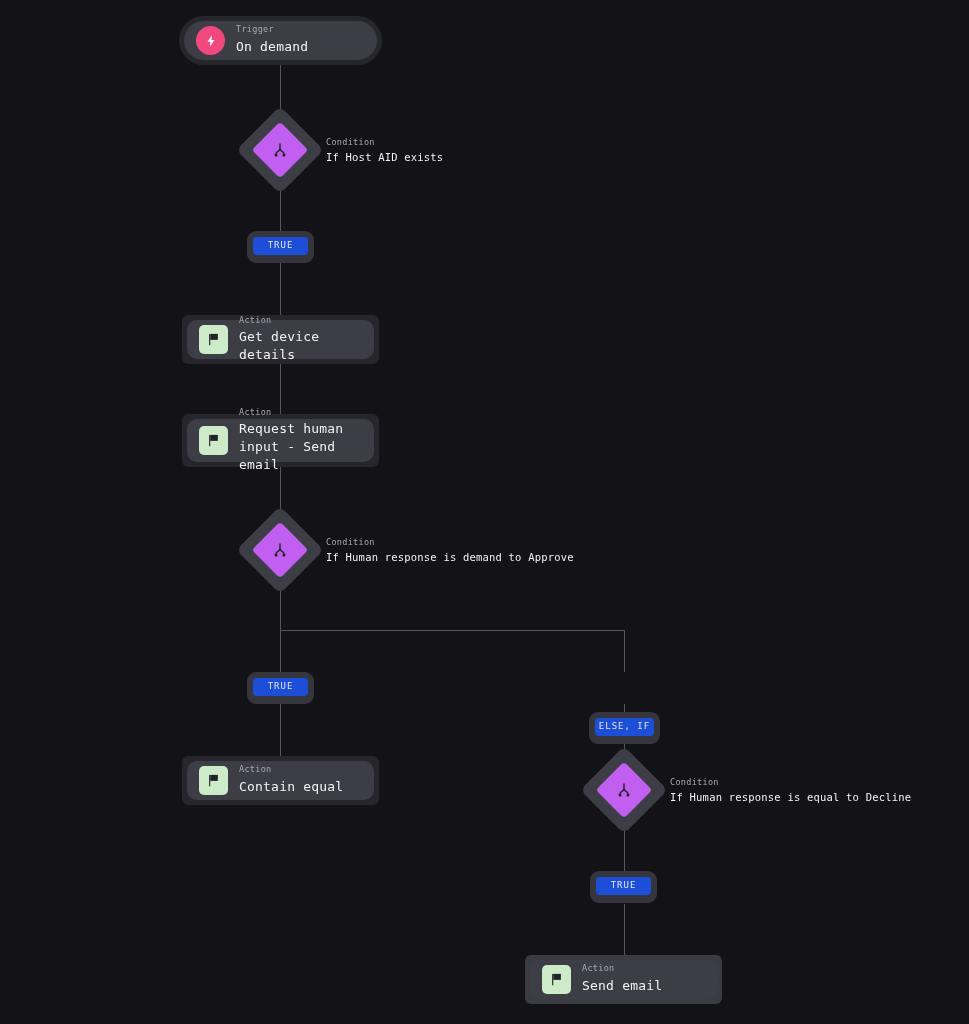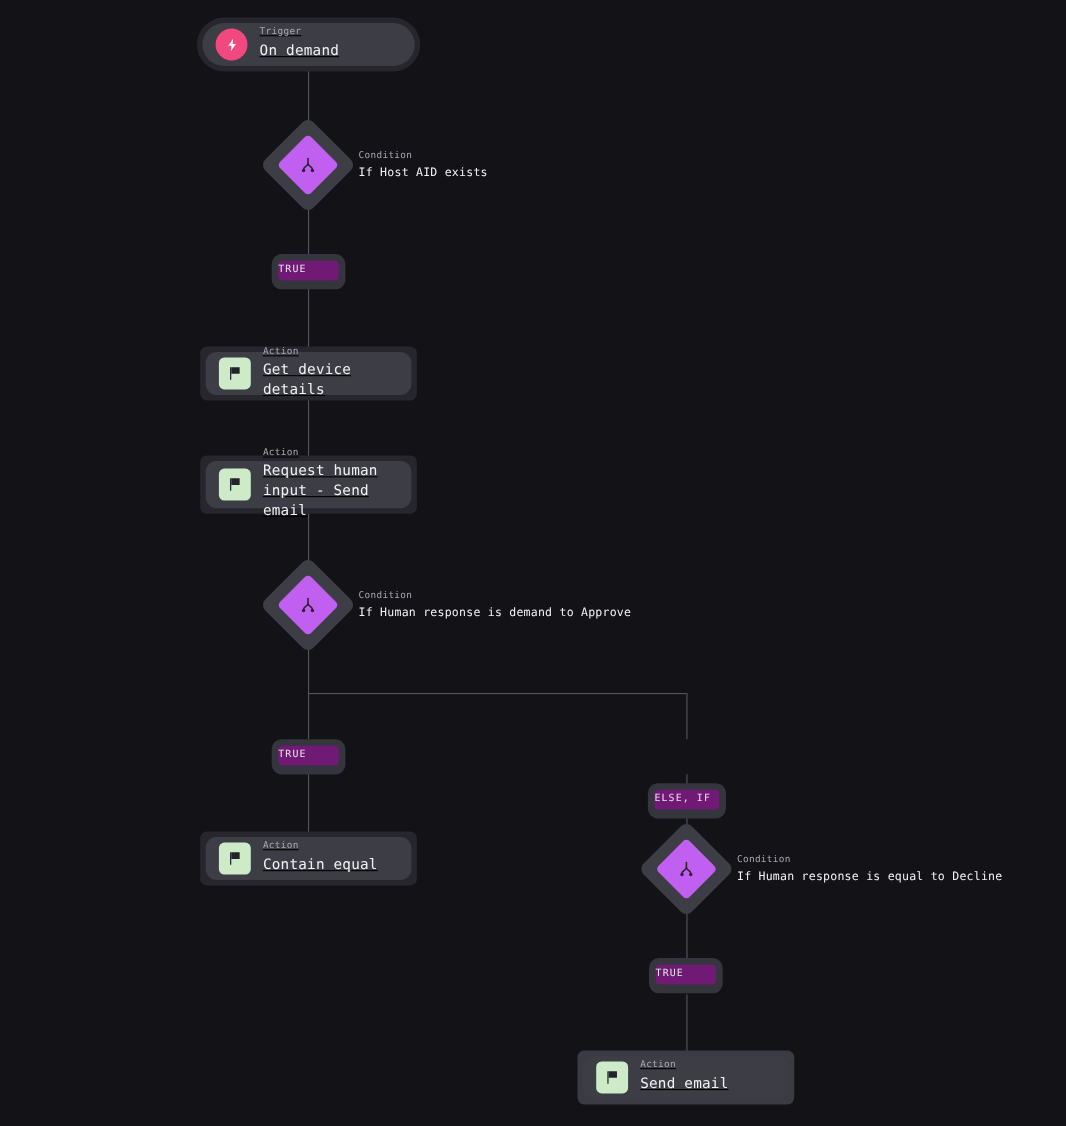--- a/index.html
+++ b/index.html
@@ -88,21 +88,20 @@
     align-items: center;
     justify-content: center;
   }
 
   .node-text {
     display: flex;
     flex-direction: column;
     justify-content: center;
     gap: 4px;
     min-width: 0;
-    text-decoration: underline;
   }
   .node-kind {
     font-size: 8.5px;
     color: #a9a9b4;
     letter-spacing: 0.3px;
     line-height: 1;
   }
   .node-title {
     font-size: 13px;
     color: #f2f2f5;
@@ -163,25 +162,26 @@
 
   
   .badge-frame {
     position: absolute;
     background: #35353d;
     border-radius: 9px;
     padding: 6px;
     box-sizing: border-box;
   }
   .badge-inner {
-    background: #701a75;
+    background: #1d4ed8;
     border-radius: 4px;
     color: #e6e6ea;
     font-size: 9px;
     letter-spacing: 1px;
+    text-align: center;
     padding: 4px 0 5px 0;
     line-height: 1;
   }
 </style>
 </head>
 <body>
 
 <div id="canvas">
 
   <div class="edge-v" style="left:280px; top:57px; height:104px;"></div>

